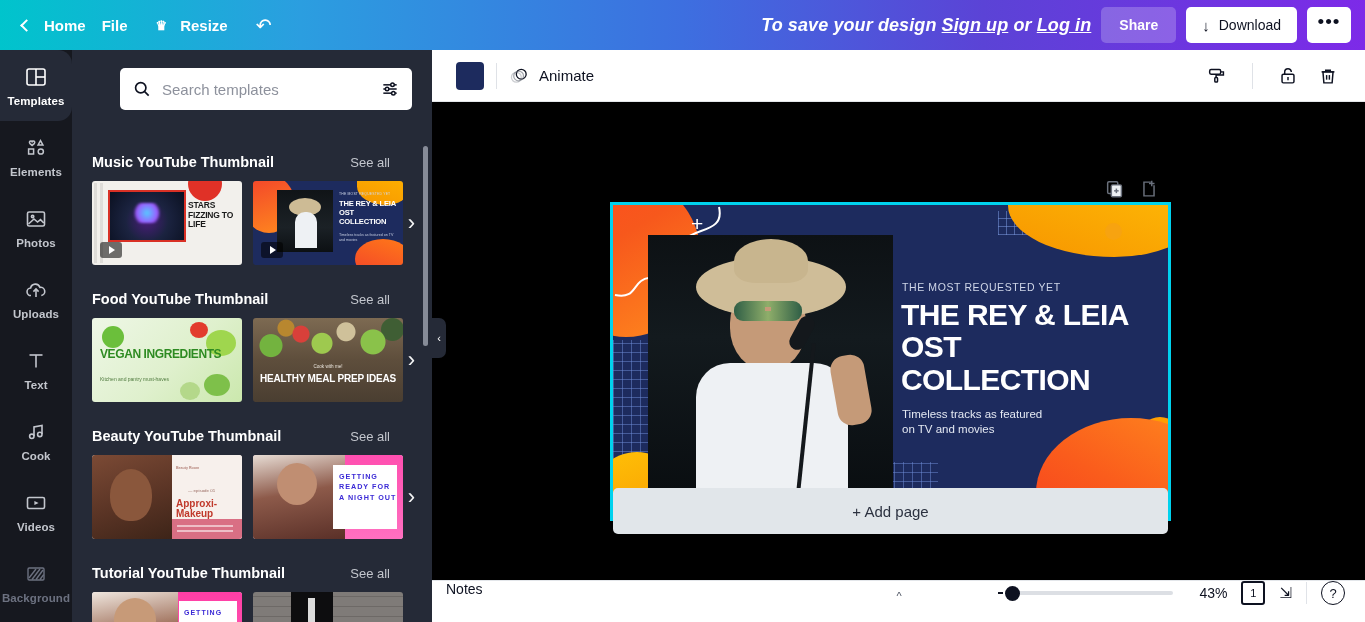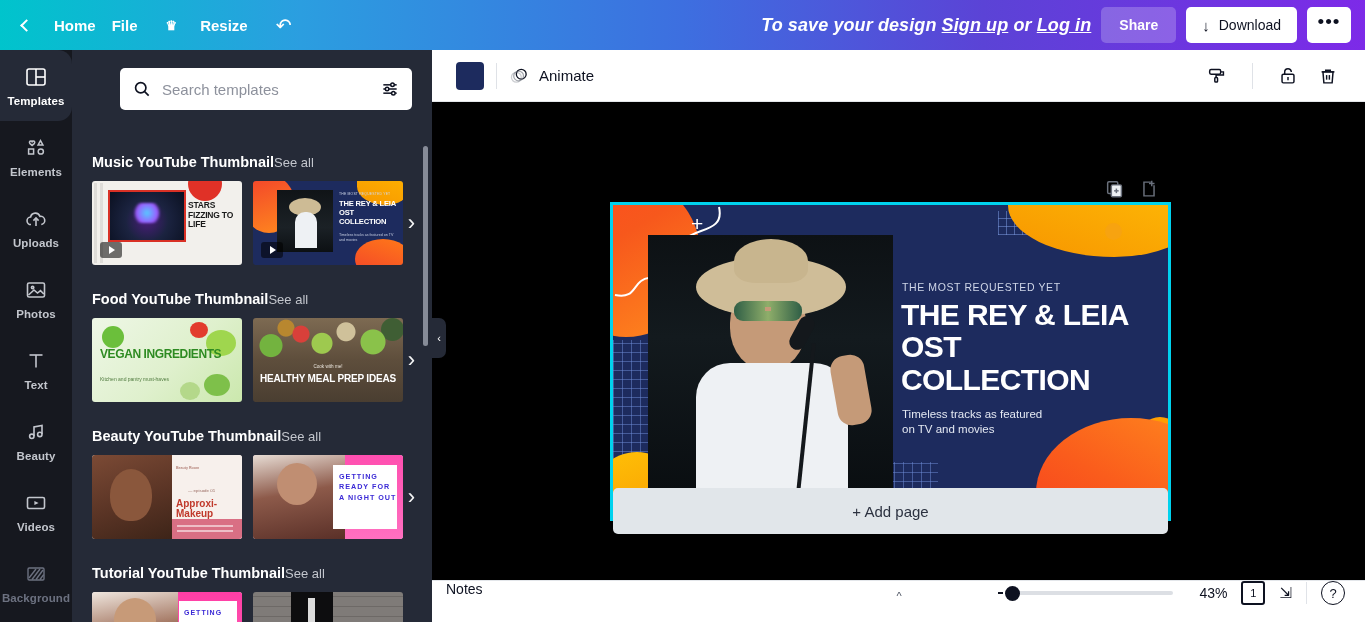--- a/index.html
+++ b/index.html
@@ -13,21 +13,21 @@
 
   
   .topbar {
     position: absolute; top: 0; left: 0; width: 1365px; height: 50px;
     background: linear-gradient(90deg, #00c4cc 0%, #2b9ee0 22%, #3d6fe0 50%, #5b43d6 72%, #7d2ae8 100%);
     display: flex; align-items: center;
     color: #fff;
   }
   .tb-left { display: flex; align-items: center; height: 100%; padding-left: 16px; }
   .tb-item {
-    display: flex; align-items: center; gap: 23px;
+    display: flex; align-items: center; gap: 13px;
     font-size: 15px; font-weight: bold; color: #fff;
     padding: 0 14px; height: 50px; cursor: pointer;
     white-space: nowrap;
   }
   .tb-back { padding-right: 2px; padding-left: 6px; }
   .chev-left {
     display: inline-block; width: 9px; height: 9px;
     border-left: 2px solid #fff; border-bottom: 2px solid #fff;
     transform: rotate(45deg);
   }
@@ -92,21 +92,21 @@
   .search-ico { flex: 0 0 auto; }
   .search-input {
     border: 0; outline: 0; flex: 1; font-size: 15px;
     font-family: "Liberation Sans", sans-serif; color: #0d1120;
   }
   .search-input::placeholder { color: #8d919c; }
   .filter-ico { flex: 0 0 auto; cursor: pointer; }
 
   .scrollarea { position: absolute; top: 78px; left: 0; width: 360px; height: 494px; }
   .section { padding: 26px 20px 0 20px; position: relative; }
-  .sec-head { display: flex; align-items: baseline; justify-content: flex-start; padding-right: 22px; }
+  .sec-head { display: flex; align-items: baseline; justify-content: space-between; padding-right: 22px; }
   .sec-title { font-size: 14.5px; font-weight: bold; color: #fff; }
   .see-all { font-size: 13px; color: #c3c6cd; cursor: pointer; }
   .thumbs { display: flex; gap: 11px; margin-top: 11px; position: relative; }
   .thumb {
     width: 150px; height: 84px; border-radius: 3px; overflow: hidden;
     position: relative; cursor: pointer; background: #111;
   }
   .arrow-next {
     position: absolute; right: -3px; top: 50%; transform: translateY(-50%);
     color: #fff; font-size: 22px; cursor: pointer; line-height: 1;
@@ -441,48 +441,48 @@
       <svg class="rail-ico" viewBox="0 0 24 24" fill="none" stroke="currentColor" stroke-width="1.5">
         <path d="M6 7.6c-1.1-1.1-.4-2.6.9-2.6.6 0 1 .3 1.2.7.2-.4.6-.7 1.2-.7 1.3 0 2 1.5.9 2.6L8.1 9.4 6 7.6z"></path>
         <path d="M16.5 4.6l2.4 4.3h-4.8z"></path>
           <rect x="4.6" y="13" width="5" height="5"></rect>
           <circle cx="16.8" cy="15.5" r="2.6"></circle>
       </svg>
       <span class="rail-label">Elements</span>
     </div>
     <div class="rail-item">
       <svg class="rail-ico" viewBox="0 0 24 24" fill="none" stroke="currentColor" stroke-width="1.6">
+        <rect x="3.5" y="5" width="17" height="14" rx="1.6"></rect>
+          <circle cx="8.6" cy="9.6" r="1.2"></circle>
+          <polyline points="4.5,17 10,12 13.5,15 16.5,12.6 19.8,16"></polyline>
+      </svg>
+      <span class="rail-label">Photos</span>
+    </div>
+    <div class="rail-item">
+      <svg class="rail-ico" viewBox="0 0 24 24" fill="none" stroke="currentColor" stroke-width="1.6">
         <path d="M7 17.5A3.6 3.6 0 016.6 10 4.9 4.9 0 0116 9.4a3.7 3.7 0 011.3 8.1"></path>
         <line x1="12" y1="19" x2="12" y2="11"></line>
           <polyline points="9.4,13.6 12,11 14.6,13.6"></polyline>
       </svg>
       <span class="rail-label">Uploads</span>
-    </div>
-    <div class="rail-item">
-      <svg class="rail-ico" viewBox="0 0 24 24" fill="none" stroke="currentColor" stroke-width="1.6">
-        <rect x="3.5" y="5" width="17" height="14" rx="1.6"></rect>
-          <circle cx="8.6" cy="9.6" r="1.2"></circle>
-          <polyline points="4.5,17 10,12 13.5,15 16.5,12.6 19.8,16"></polyline>
-      </svg>
-      <span class="rail-label">Photos</span>
     </div>
     <div class="rail-item">
       <svg class="rail-ico" viewBox="0 0 24 24" fill="none" stroke="currentColor" stroke-width="1.6">
         <line x1="5.5" y1="6" x2="18.5" y2="6"></line>
           <line x1="12" y1="6" x2="12" y2="18.5"></line>
       </svg>
       <span class="rail-label">Text</span>
     </div>
     <div class="rail-item">
       <svg class="rail-ico" viewBox="0 0 24 24" fill="none" stroke="currentColor" stroke-width="1.6">
         <path d="M10 16V7l8-1.6V14"></path>
           <circle cx="7.8" cy="16.3" r="2.2"></circle>
           <circle cx="15.8" cy="14.4" r="2.2"></circle>
       </svg>
-      <span class="rail-label">Beauty</span>
+      <span class="rail-label">Cook</span>
     </div>
     <div class="rail-item">
       <svg class="rail-ico" viewBox="0 0 24 24" fill="none" stroke="currentColor" stroke-width="1.6">
         <rect x="3.5" y="6.5" width="17" height="11" rx="1.6"></rect>
           <polygon points="10.4,10 14.6,12 10.4,14" fill="currentColor" stroke="none"></polygon>
       </svg>
       <span class="rail-label">Videos</span>
     </div>
     <div class="rail-item dim">
       <svg class="rail-ico" viewBox="0 0 24 24" fill="none" stroke="currentColor" stroke-width="1.4">

